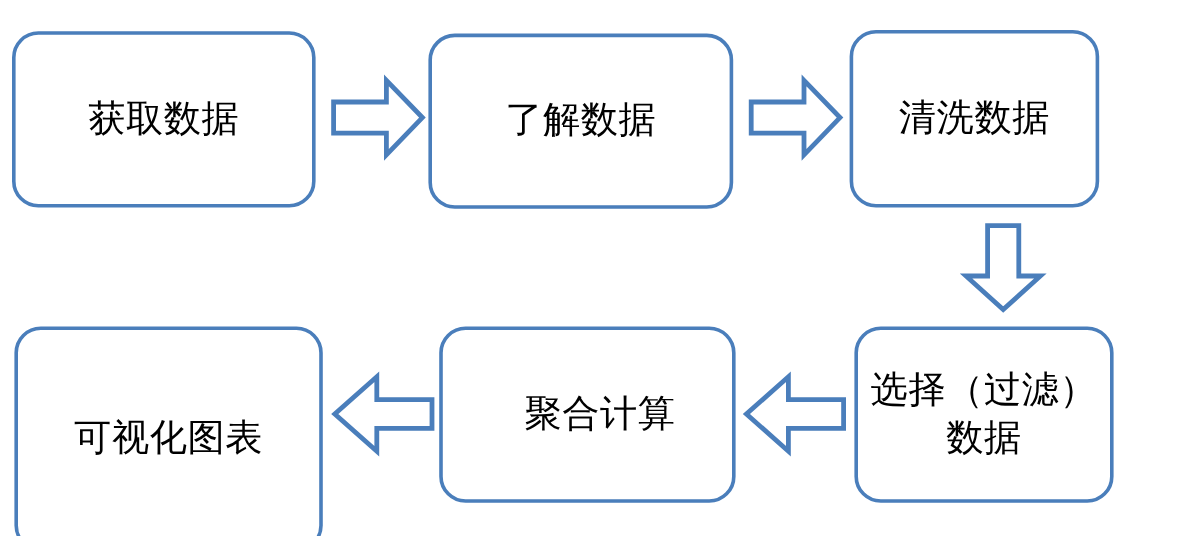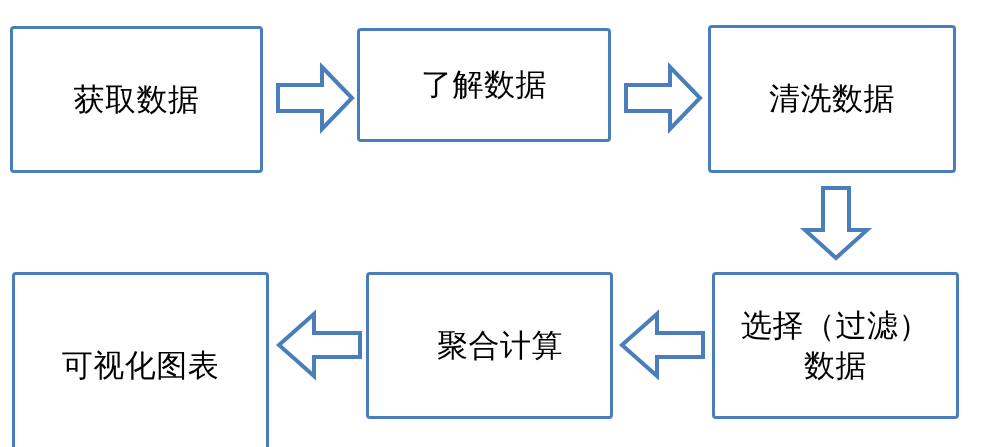--- a/index.html
+++ b/index.html
@@ -15,38 +15,38 @@
     width: 983px;
     height: 447px;
     background: #ffffff;
     overflow: hidden;
   }
   .node {
     position: absolute;
     box-sizing: border-box;
     background: #ffffff;
     border: 3px solid #4a7ebb;
-    border-radius: 4px;
+    border-radius: 22px;
     display: flex;
     align-items: center;
     justify-content: center;
     text-align: center;
   }
   .node-label {
     color: #000000;
     font-size: 31px;
     line-height: 1.26;
     letter-spacing: 0.5px;
     white-space: pre-line;
     font-weight: 400;
   }
   .node-1 { left: 10px;  top: 26px;  width: 253px; height: 147px; }
-  .node-2 { left: 357px; top: 28px;  width: 254px; height: 114px; }
-  .node-3 { left: 708px; top: 25px;  width: 248px; height: 148px; }
-  .node-4 { left: 712px; top: 272px; width: 247px; height: 147px; }
+  .node-2 { left: 357px; top: 28px;  width: 254px; height: 146px; }
+  .node-3 { left: 708px; top: 25px;  width: 208px; height: 148px; }
+  .node-4 { left: 712px; top: 272px; width: 216px; height: 147px; }
   .node-5 { left: 366px; top: 272px; width: 247px; height: 147px; padding-left: 21px; }
   .node-6 { left: 12px;  top: 272px; width: 257px; height: 188px; }
 
   .arrow {
     position: absolute;
   }
   .arrow svg {
     display: block;
     overflow: visible;
   }

